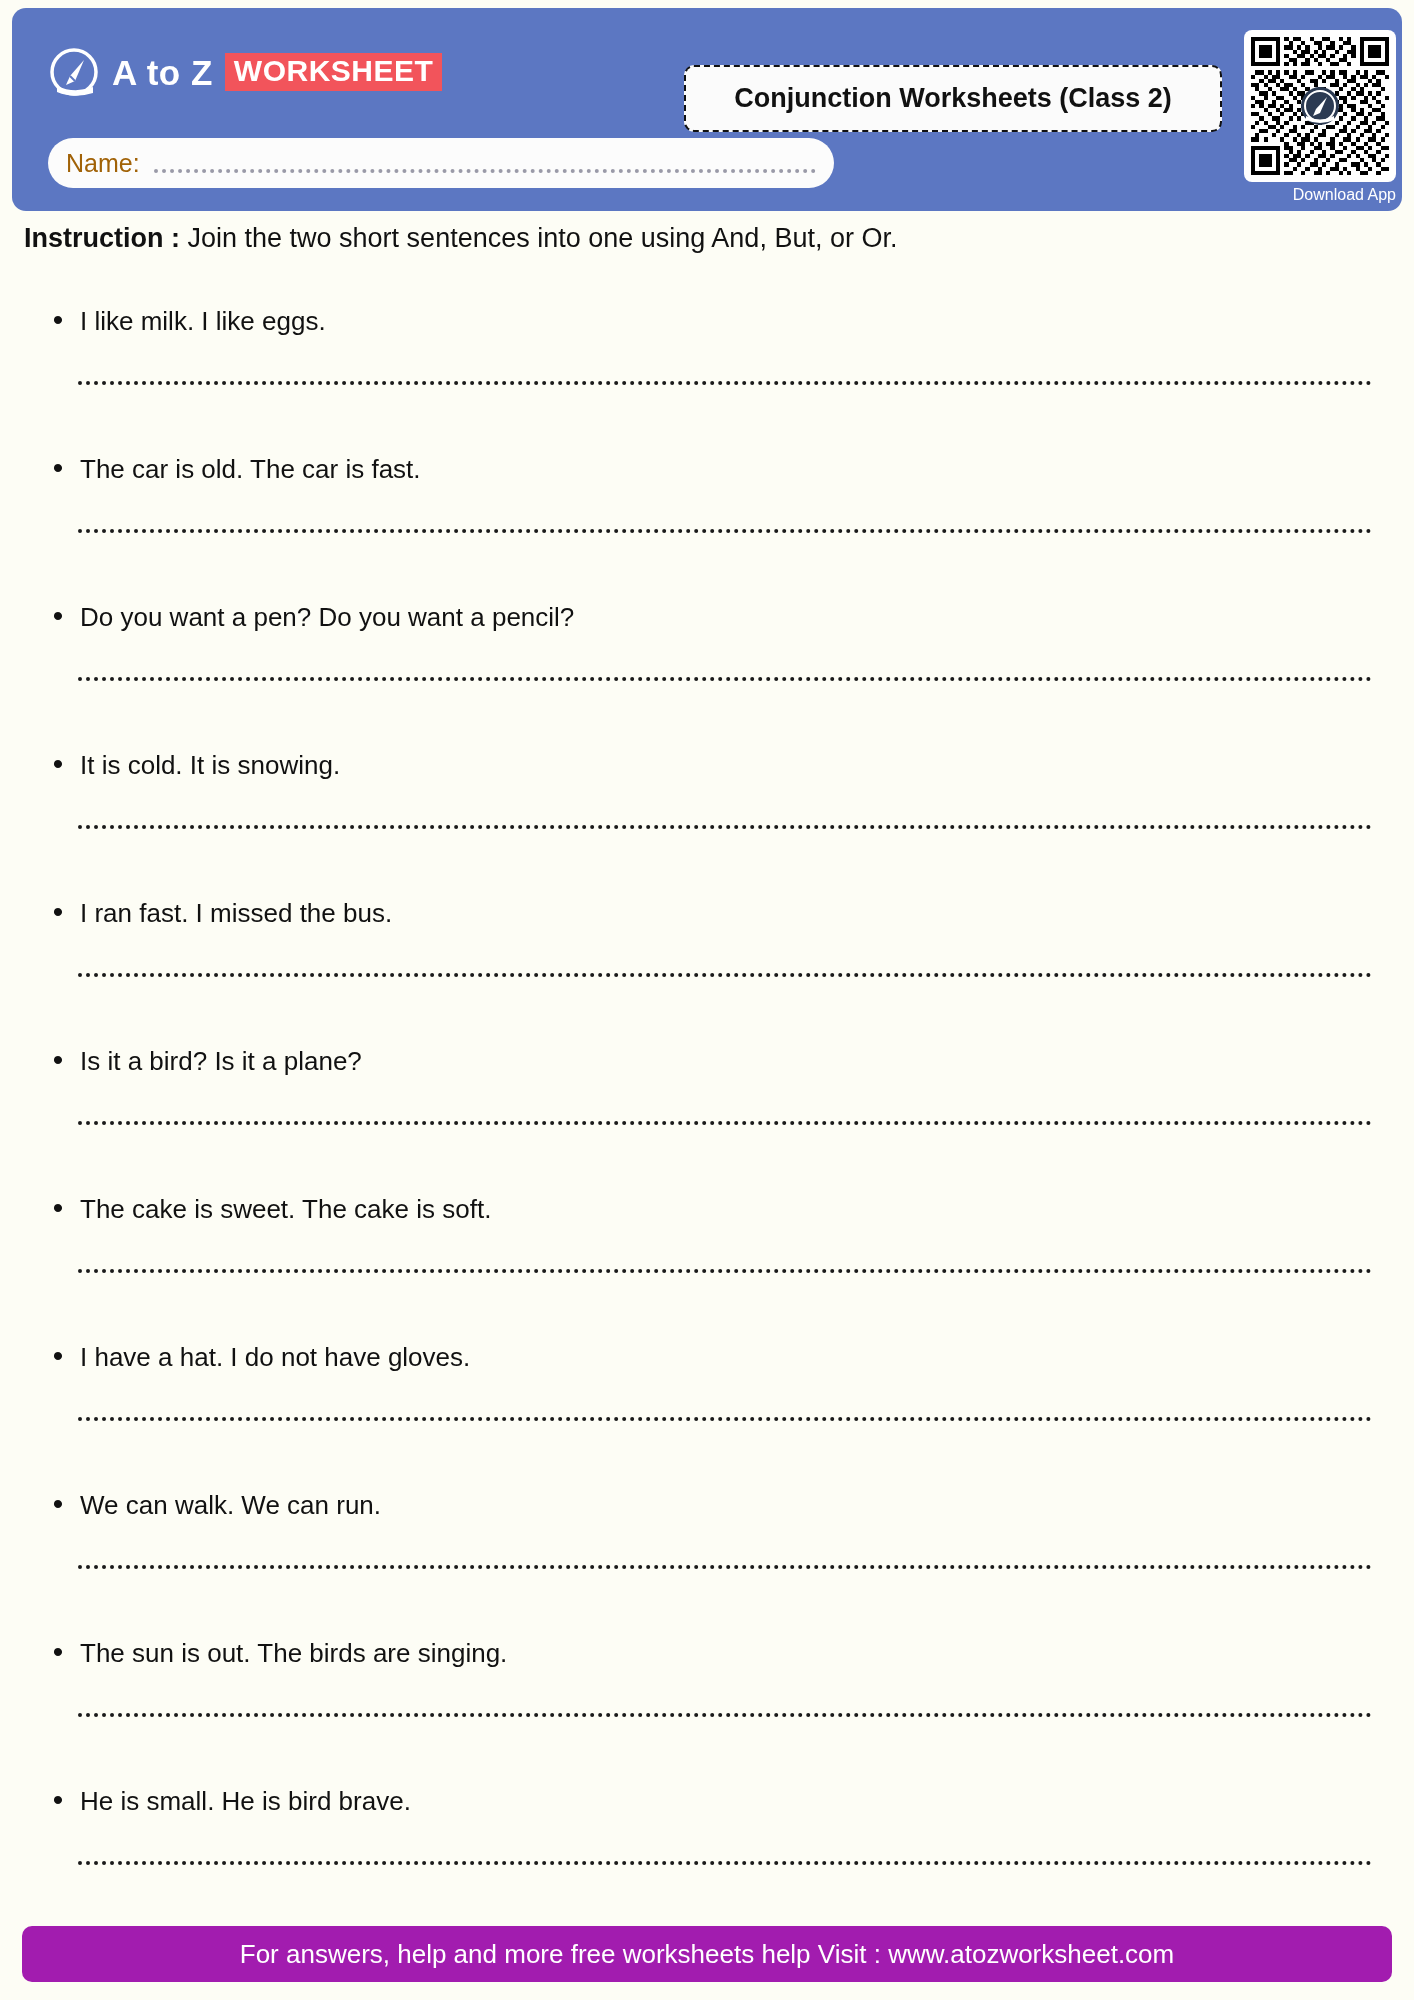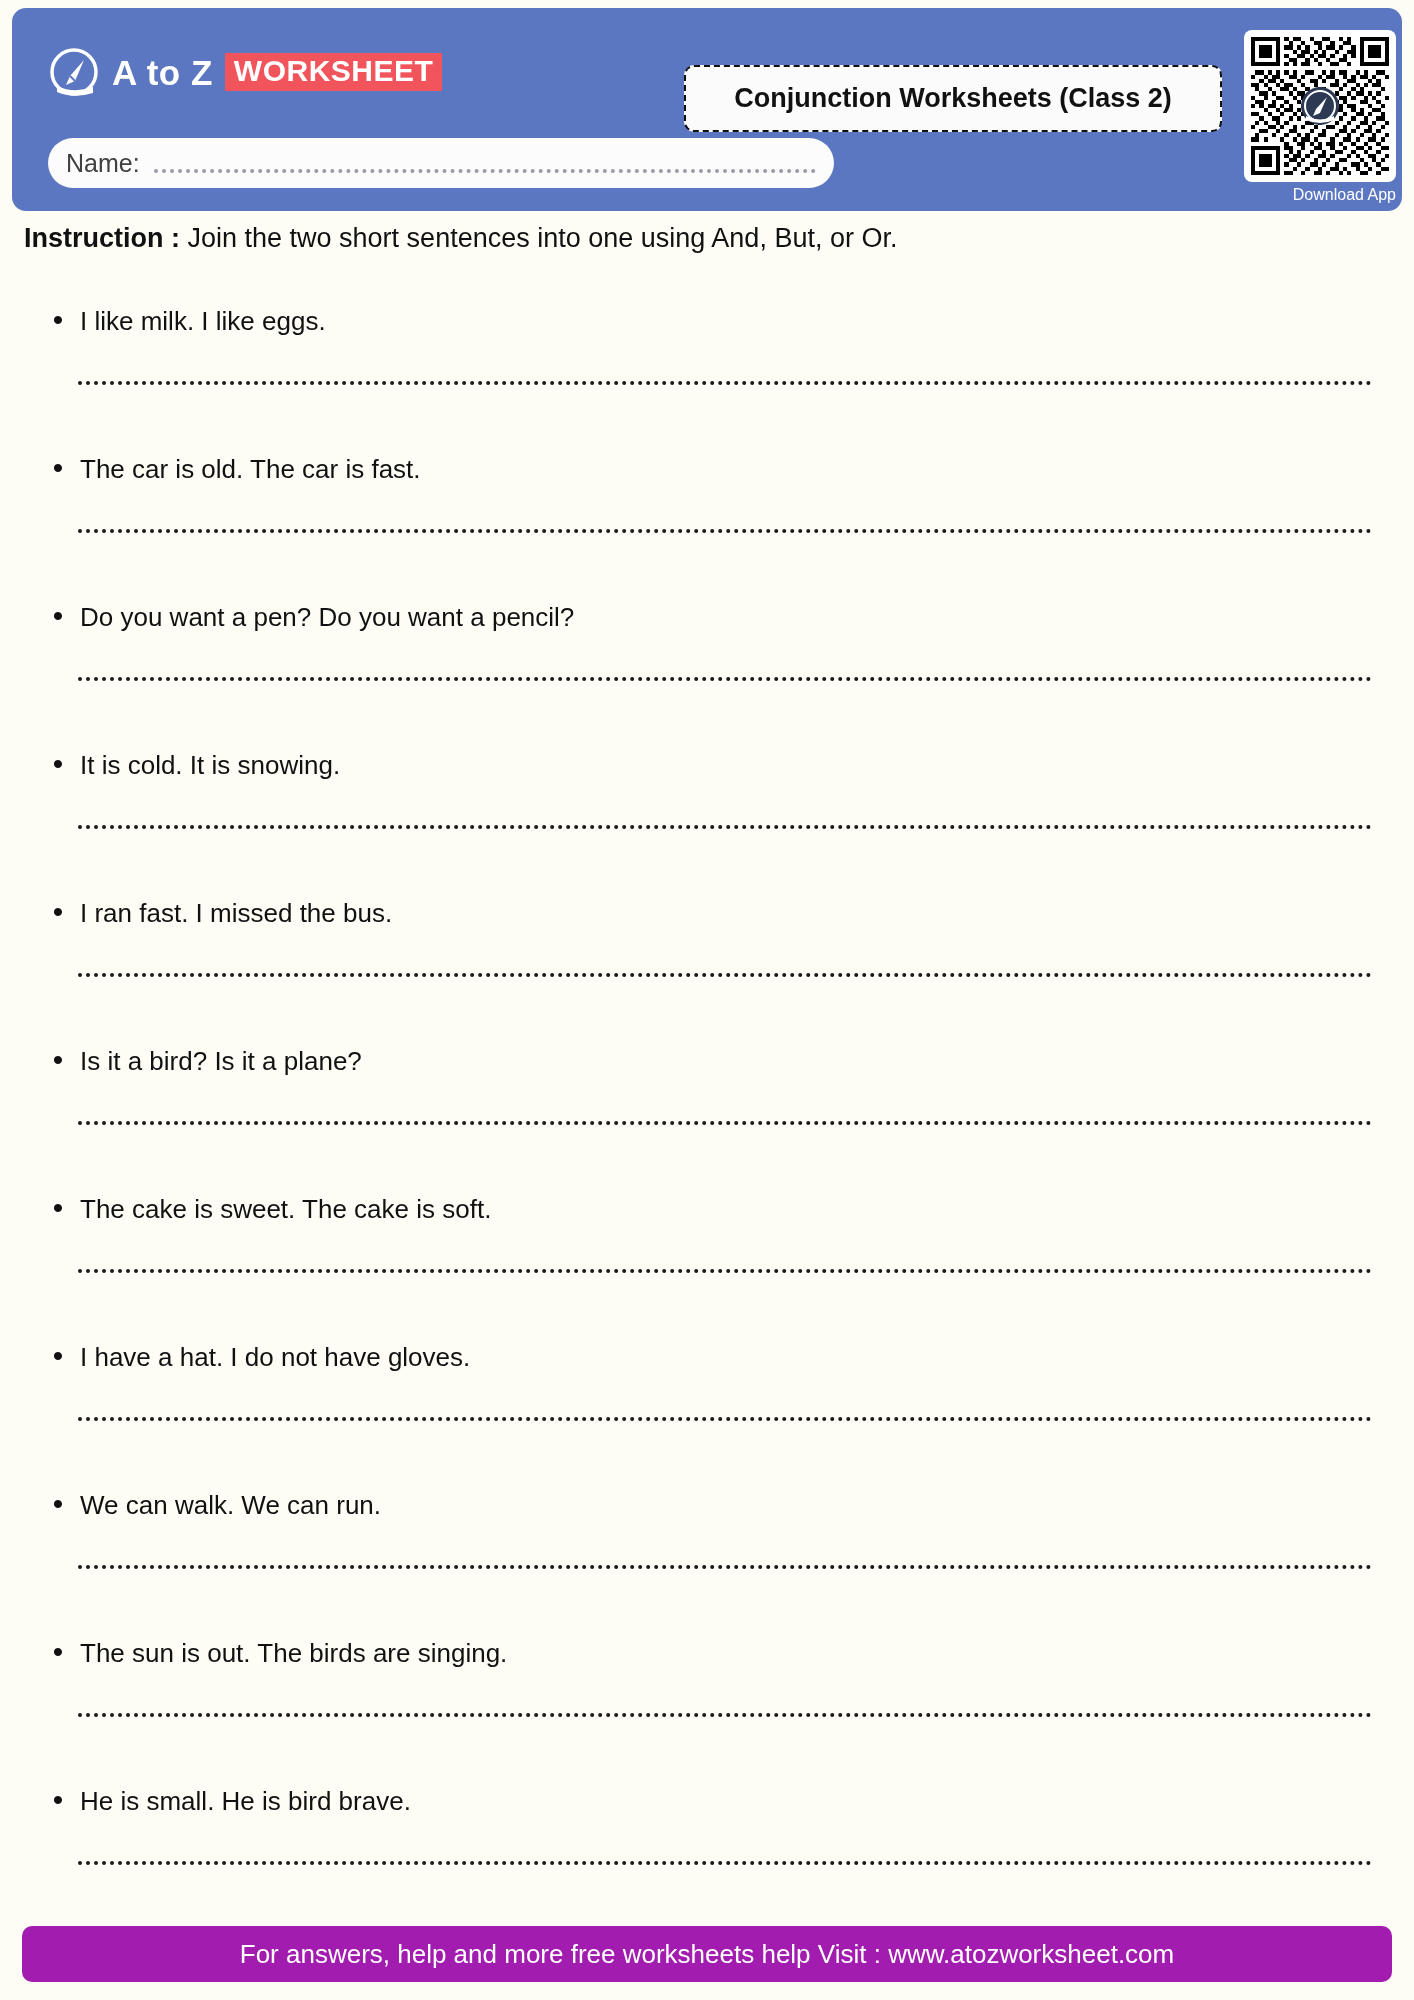--- a/index.html
+++ b/index.html
@@ -94,21 +94,21 @@
     display: flex;
     align-items: center;
     padding: 0 18px;
   }
 
   .field-name { top: 130px; left: 36px; width: 786px; }
   .field-class { top: 130px; left: 840px; width: 366px; }
 
   .field-label {
     font-size: 25px;
-    color: #404040;
+    color: #a16207;
     white-space: nowrap;
     margin-right: 14px;
   }
 
   .field-writeline {
     flex: 1 1 auto;
     height: 14px;
     border-bottom: 4px dotted #9a9aa8;
     margin-bottom: -6px;
   }

